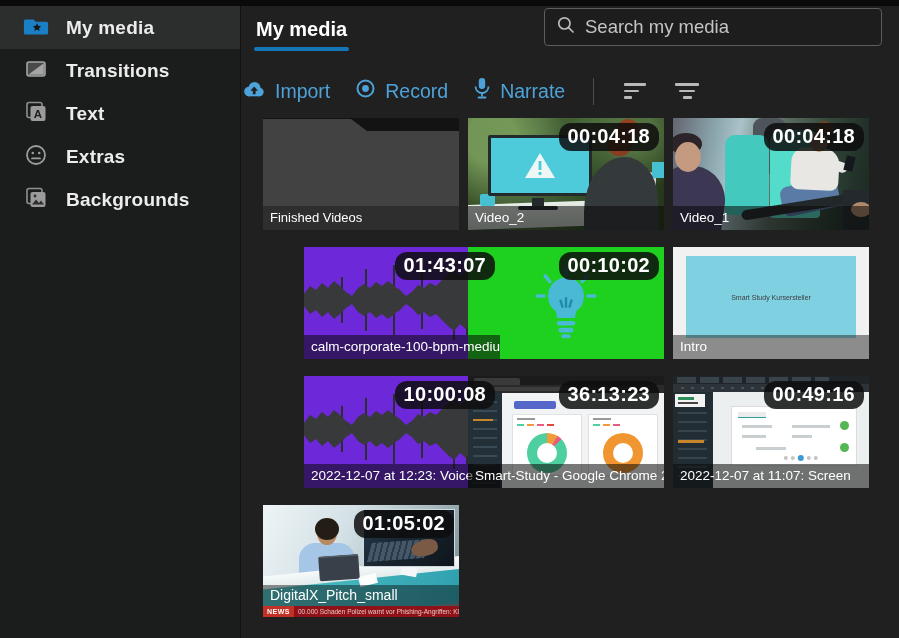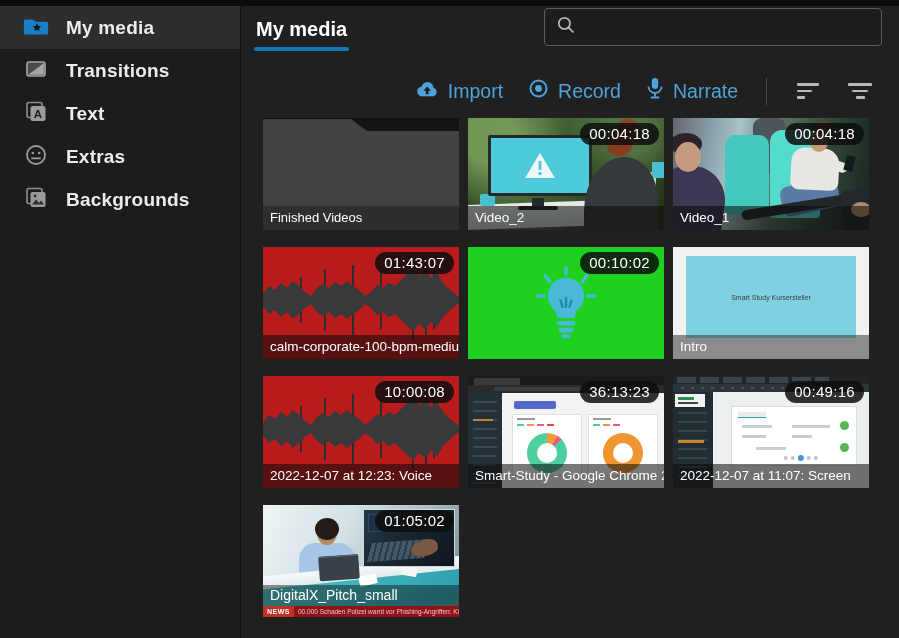--- a/index.html
+++ b/index.html
@@ -20,40 +20,40 @@
 
   .tabbar { position:absolute; left:15px; top:8px; display:flex; gap:38px; }
   .tab { position:relative; font-size:20px; font-weight:700; color:#b3b3b3; padding:4px 0 12px; }
   .tab.active { color:#fff; }
   .tab.active::after { content:""; position:absolute; left:-2px; right:-2px; bottom:2px; height:4px; background:#1677b8; border-radius:2px; }
 
   .searchbox { position:absolute; top:2px; right:17px; width:338px; height:38px; border:1.5px solid #5d5d5d; border-radius:4px; background:#1d1d1e; display:flex; align-items:center; padding:0 11px; gap:9px; }
   .searchbox input { flex:1; background:transparent; border:none; outline:none; color:#ddd; font-size:18.5px; font-family:"Liberation Sans", sans-serif; }
   .searchbox input::placeholder { color:#c4c4c4; opacity:1; }
 
-  .actions { position:absolute; top:62px; left:0; width:659px; height:46px; display:flex; align-items:center; justify-content:flex-end; padding-right:26px; gap:25px; }
+  .actions { position:absolute; top:62px; left:0; width:659px; height:46px; display:flex; align-items:center; padding-right:26px; gap:25px; }
   .act-btn { display:flex; align-items:center; gap:9px; color:#4da3d9; font-size:19.5px; cursor:pointer; }
   .v-div { width:1px; height:27px; background:#4b4c4d; margin:0 3px; }
   .icon-btn { display:flex; flex-direction:column; gap:4px; padding:4px 2px; cursor:pointer; }
   .icon-btn i { display:block; height:2.5px; background:#b9b9b9; border-radius:1px; }
   .sortl i:nth-child(1){width:22px;} .sortl i:nth-child(2){width:15px;} .sortl i:nth-child(3){width:8px;}
   .sortc { align-items:center; }
   .sortc i:nth-child(1){width:24px;} .sortc i:nth-child(2){width:16px;} .sortc i:nth-child(3){width:9px;}
 
   
   .grid { position:absolute; left:22px; top:112px; display:grid; grid-template-columns:repeat(3,196px); gap:17px 9px; }
   .cell { position:relative; width:196px; height:112px; background:#131314; overflow:hidden; }
   .name { position:absolute; left:0; right:0; bottom:0; height:24px; background:rgba(10,10,10,.55); color:#fff; font-size:13.5px; line-height:24px; padding:0 7px; white-space:nowrap; overflow:hidden; z-index:5; }
-  .dur { position:absolute; top:5px; right:5px; background:rgba(13,13,13,.85); color:#fff; font-weight:400; font-size:15px; padding:2px 9px 3px; border-radius:12px; letter-spacing:.3px; z-index:6; }
+  .dur { position:absolute; top:5px; right:5px; background:rgba(13,13,13,.85); color:#fff; font-weight:700; font-size:20px; padding:2px 9px 3px; border-radius:12px; letter-spacing:.3px; z-index:6; }
 
   
   .folder-shape { position:absolute; inset:0; background:#424242; clip-path:polygon(0 1px, 88px 1px, 104px 13px, 196px 13px, 196px 112px, 0 112px); }
 
   
-  .cell.audio { background:#b91c1c; }
+  .cell.audio { background:#6d28d9;margin-left:41px; }
   .waveform { position:absolute; left:0; top:8px; width:196px; height:90px; }
 
   
   .v2-bg { position:absolute; inset:0; background:
     radial-gradient(circle at 12% 18%, rgba(126,164,94,.85) 0 13%, transparent 38%),
     radial-gradient(circle at 84% 12%, rgba(98,132,78,.7) 0 11%, transparent 32%),
     radial-gradient(circle at 55% 6%, rgba(66,96,52,.9) 0 9%, transparent 28%),
     linear-gradient(100deg,#2c401f 0%,#47633a 35%,#324c26 62%,#243618 100%); }
   .v2-desk { position:absolute; left:0; bottom:0; width:142px; height:25px; background:linear-gradient(#e7ede7,#c3cdc7); transform:rotate(-2deg); transform-origin:left bottom; }
   .v2-cup { position:absolute; left:12px; bottom:24px; width:15px; height:12px; background:#47c1d2; border-radius:2px; }
@@ -233,20 +233,21 @@
       <div class="tab active">My media</div>
     </div>
 
     <div class="searchbox">
       <span>
         <svg width="20" height="20" viewBox="0 0 20 20">
             <circle cx="8.4" cy="8.4" r="5.6" fill="none" stroke="#b9b9b9" stroke-width="1.7"></circle>
             <line x1="12.6" y1="12.6" x2="17" y2="17" stroke="#b9b9b9" stroke-width="1.7" stroke-linecap="round"></line>
           </svg>
       </span>
+      <input type="text" placeholder="Search my media" style="">
     </div>
 
     <div class="actions">
       <div class="act-btn">
         <span>
           <svg width="25" height="20" viewBox="0 0 25 20">
               <circle cx="8" cy="12.5" r="4.8" fill="#4da3d9"></circle>
               <circle cx="13.5" cy="9" r="6" fill="#4da3d9"></circle>
               <circle cx="18.5" cy="13" r="4.2" fill="#4da3d9"></circle>
               <rect x="7" y="12" width="12" height="5.3" fill="#4da3d9"></rect>

